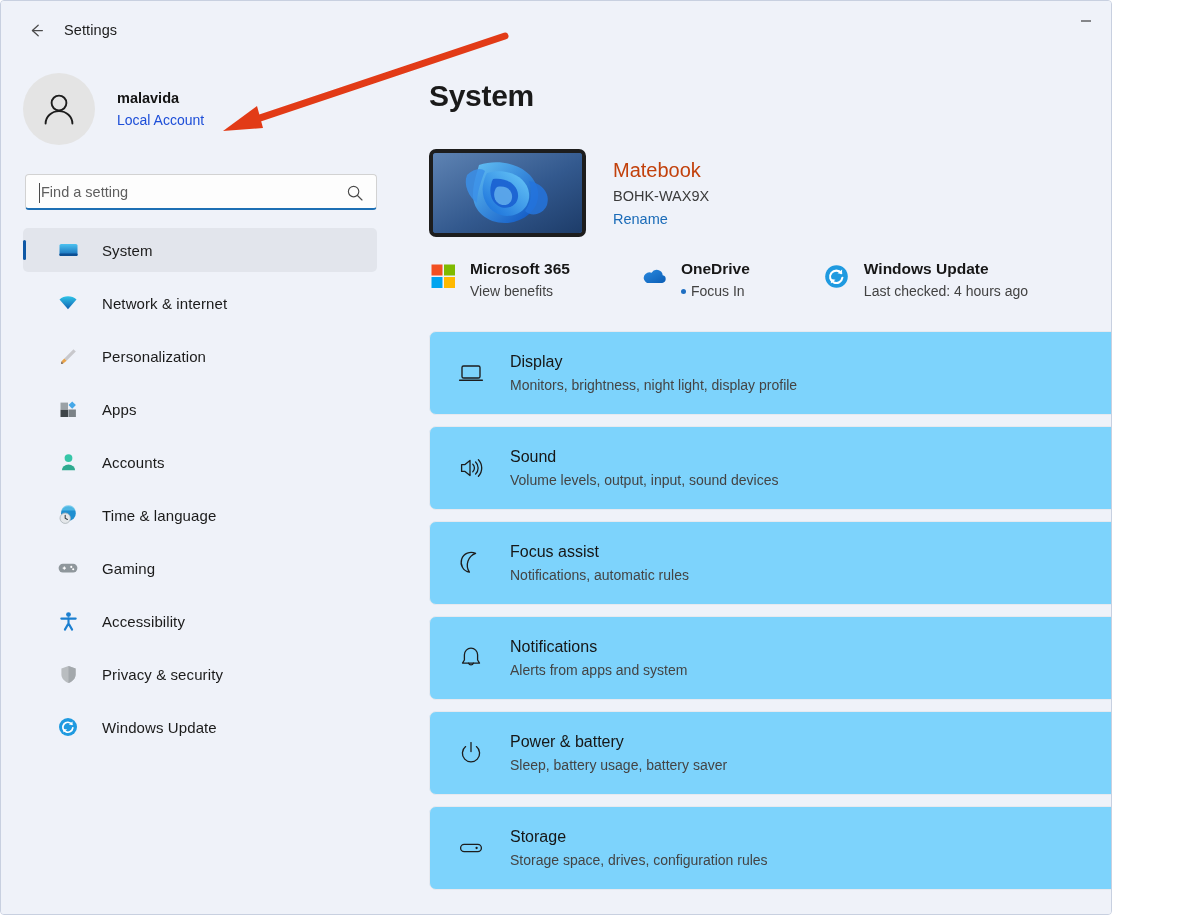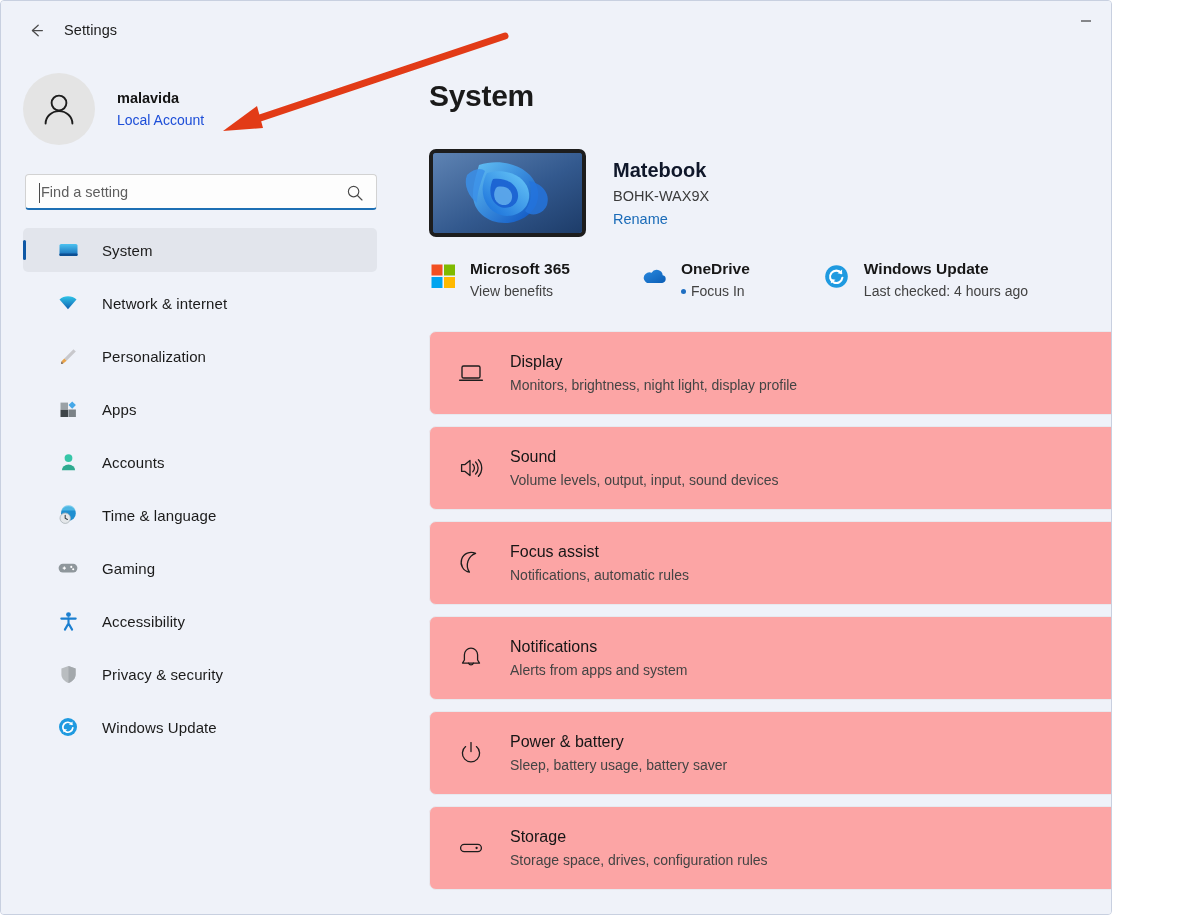--- a/index.html
+++ b/index.html
@@ -198,22 +198,22 @@
     border: 4px solid #1d1d1d;
     border-radius: 7px;
     overflow: hidden;
     flex: 0 0 auto;
     background: #3c6ca8;
     position: relative;
   }
   .device-info { margin-left: 27px; padding-top: 8px; }
   .device-name {
     font-size: 20px;
-    font-weight: bold;
-    color: #0f172a;
+    font-weight: normal;
+    color: #c2410c;
     line-height: 26px;
   }
   .device-id {
     font-size: 14.5px;
     color: #3b3b3b;
     margin-top: 3px;
     line-height: 20px;
   }
   .device-rename {
     font-size: 14.5px;
@@ -267,21 +267,21 @@
 
   .cards {
     margin: 30px 0 0 16px;
     width: 740px;
   }
   .card {
     position: relative;
     display: flex;
     align-items: center;
     height: 84px;
-    background: #fca5a5;
+    background: #7dd3fc;
     border: 1px solid #e7e9ef;
     border-radius: 7px;
     margin-bottom: 11px;
     padding-left: 24px;
     cursor: pointer;
   }
   .card-icon {
     width: 34px; height: 34px;
     display: flex; align-items: center; justify-content: center;
     flex: 0 0 auto;

